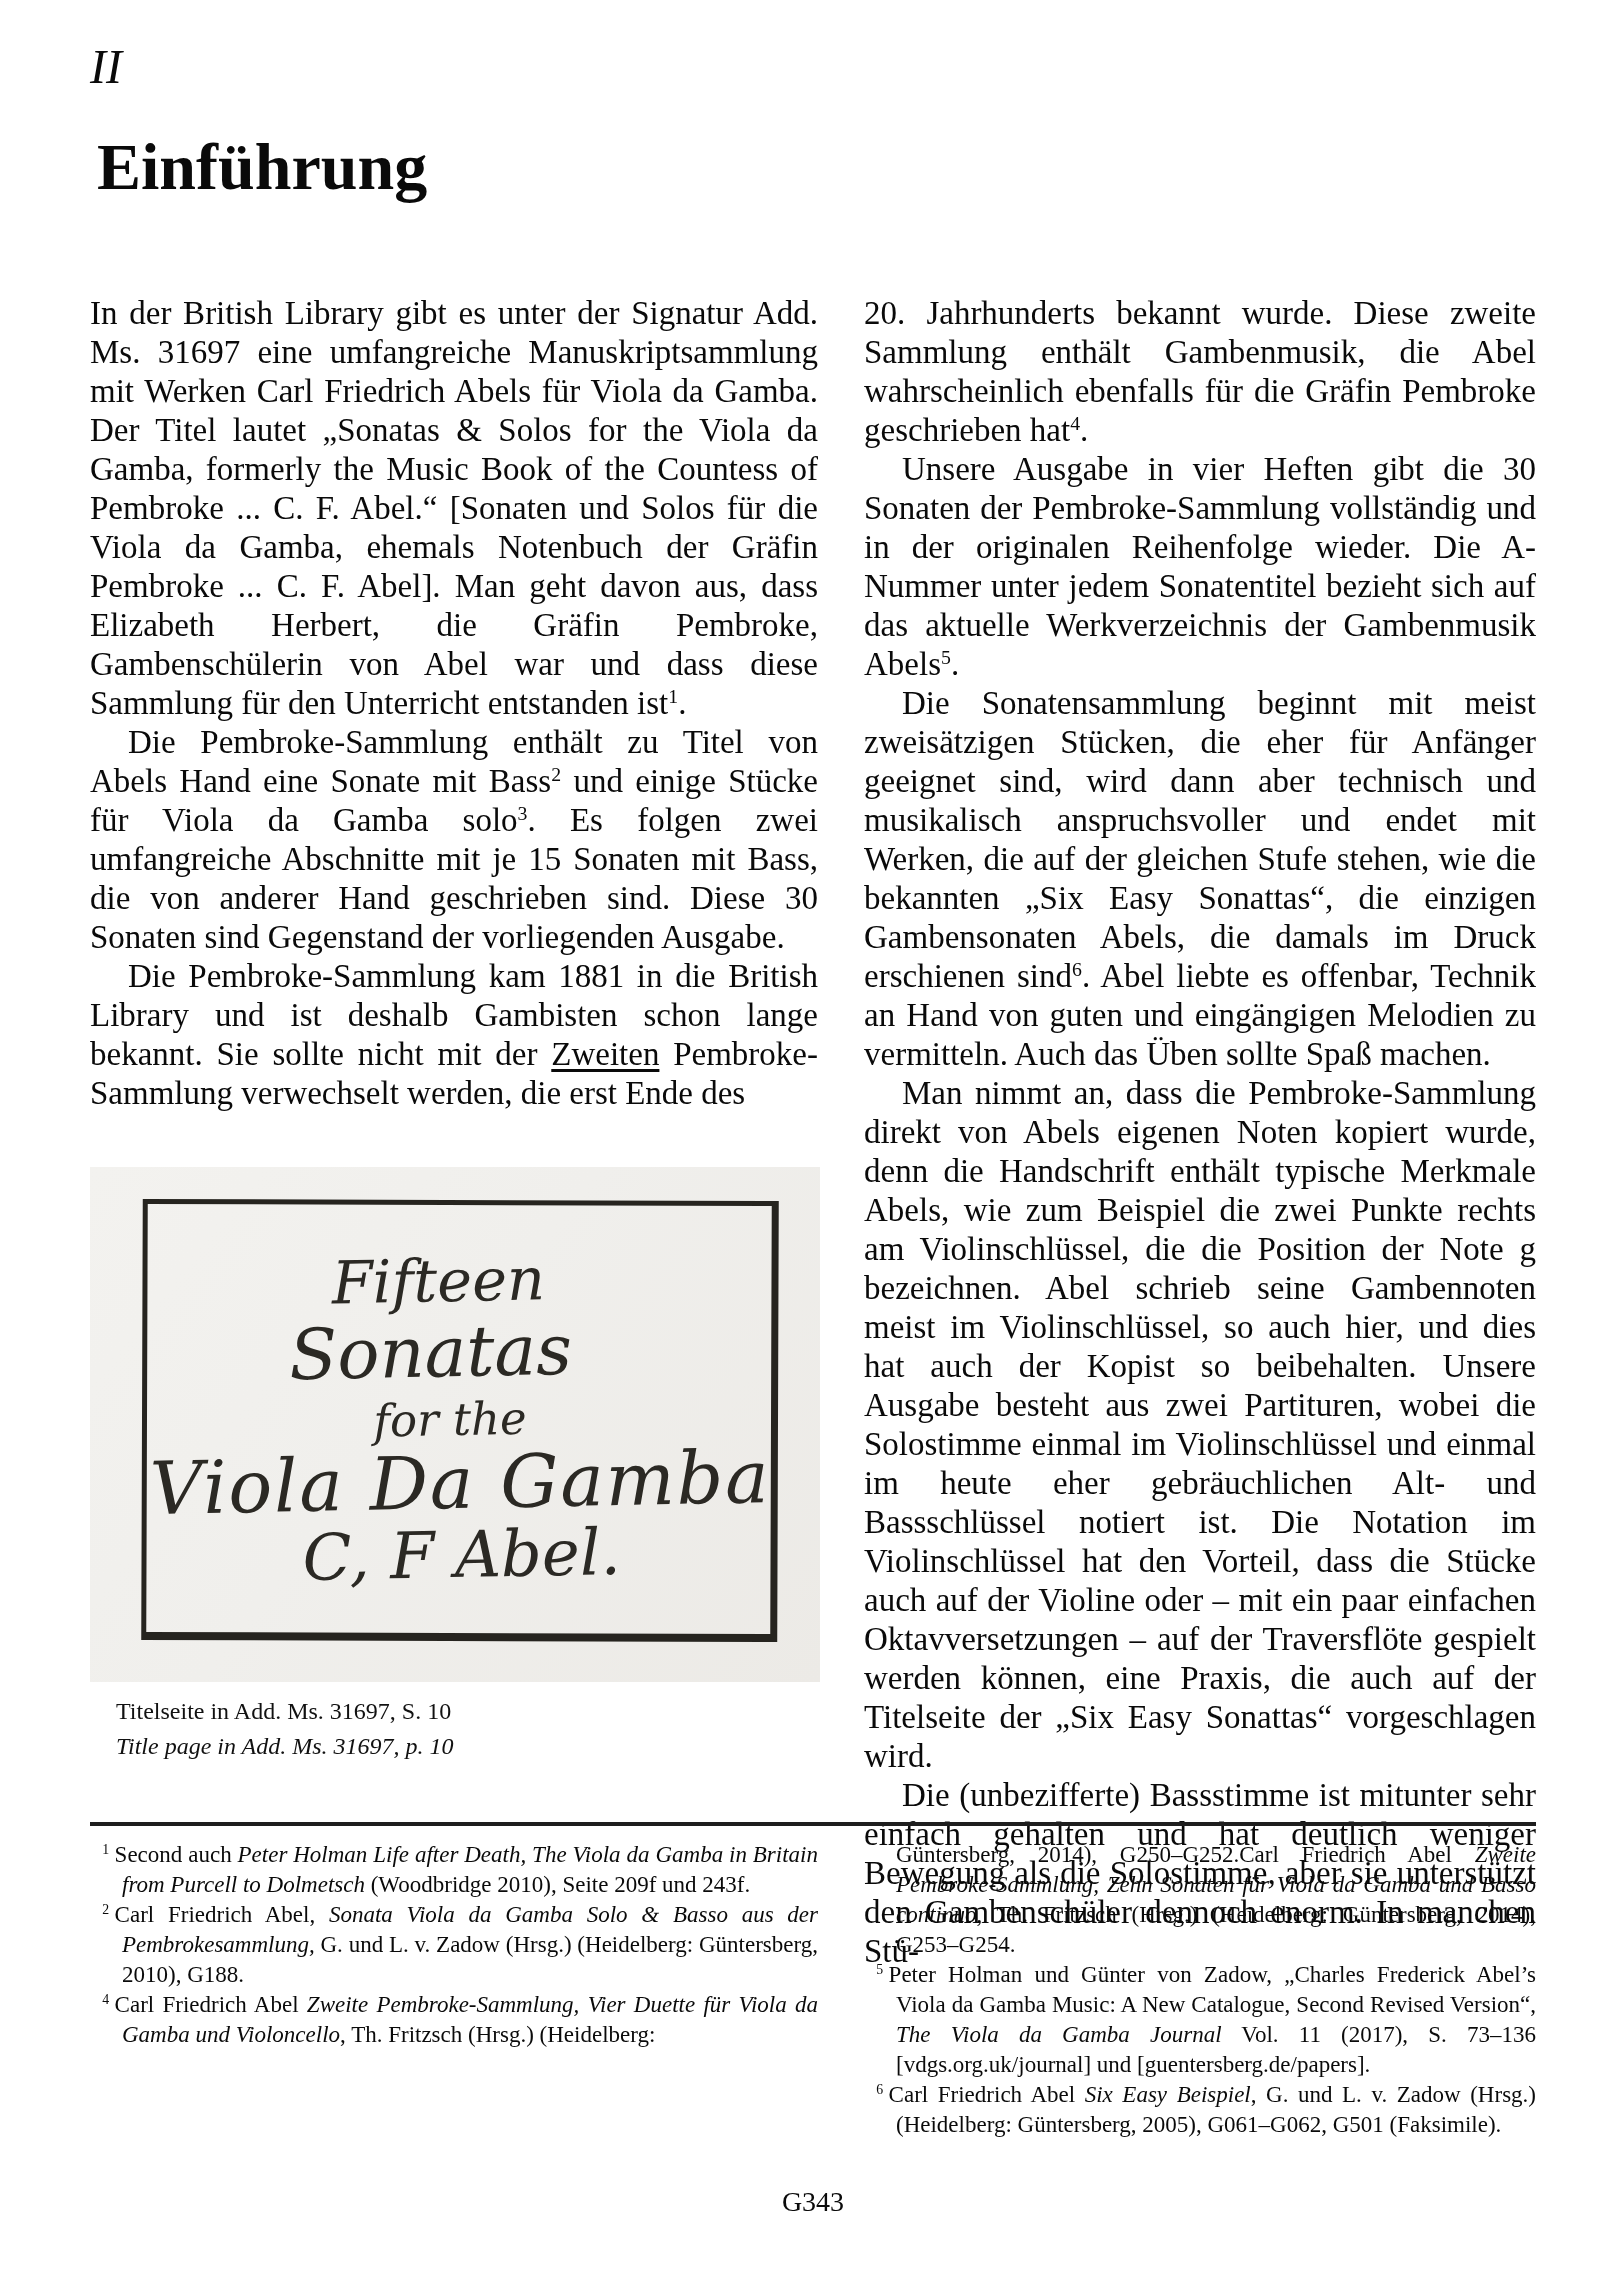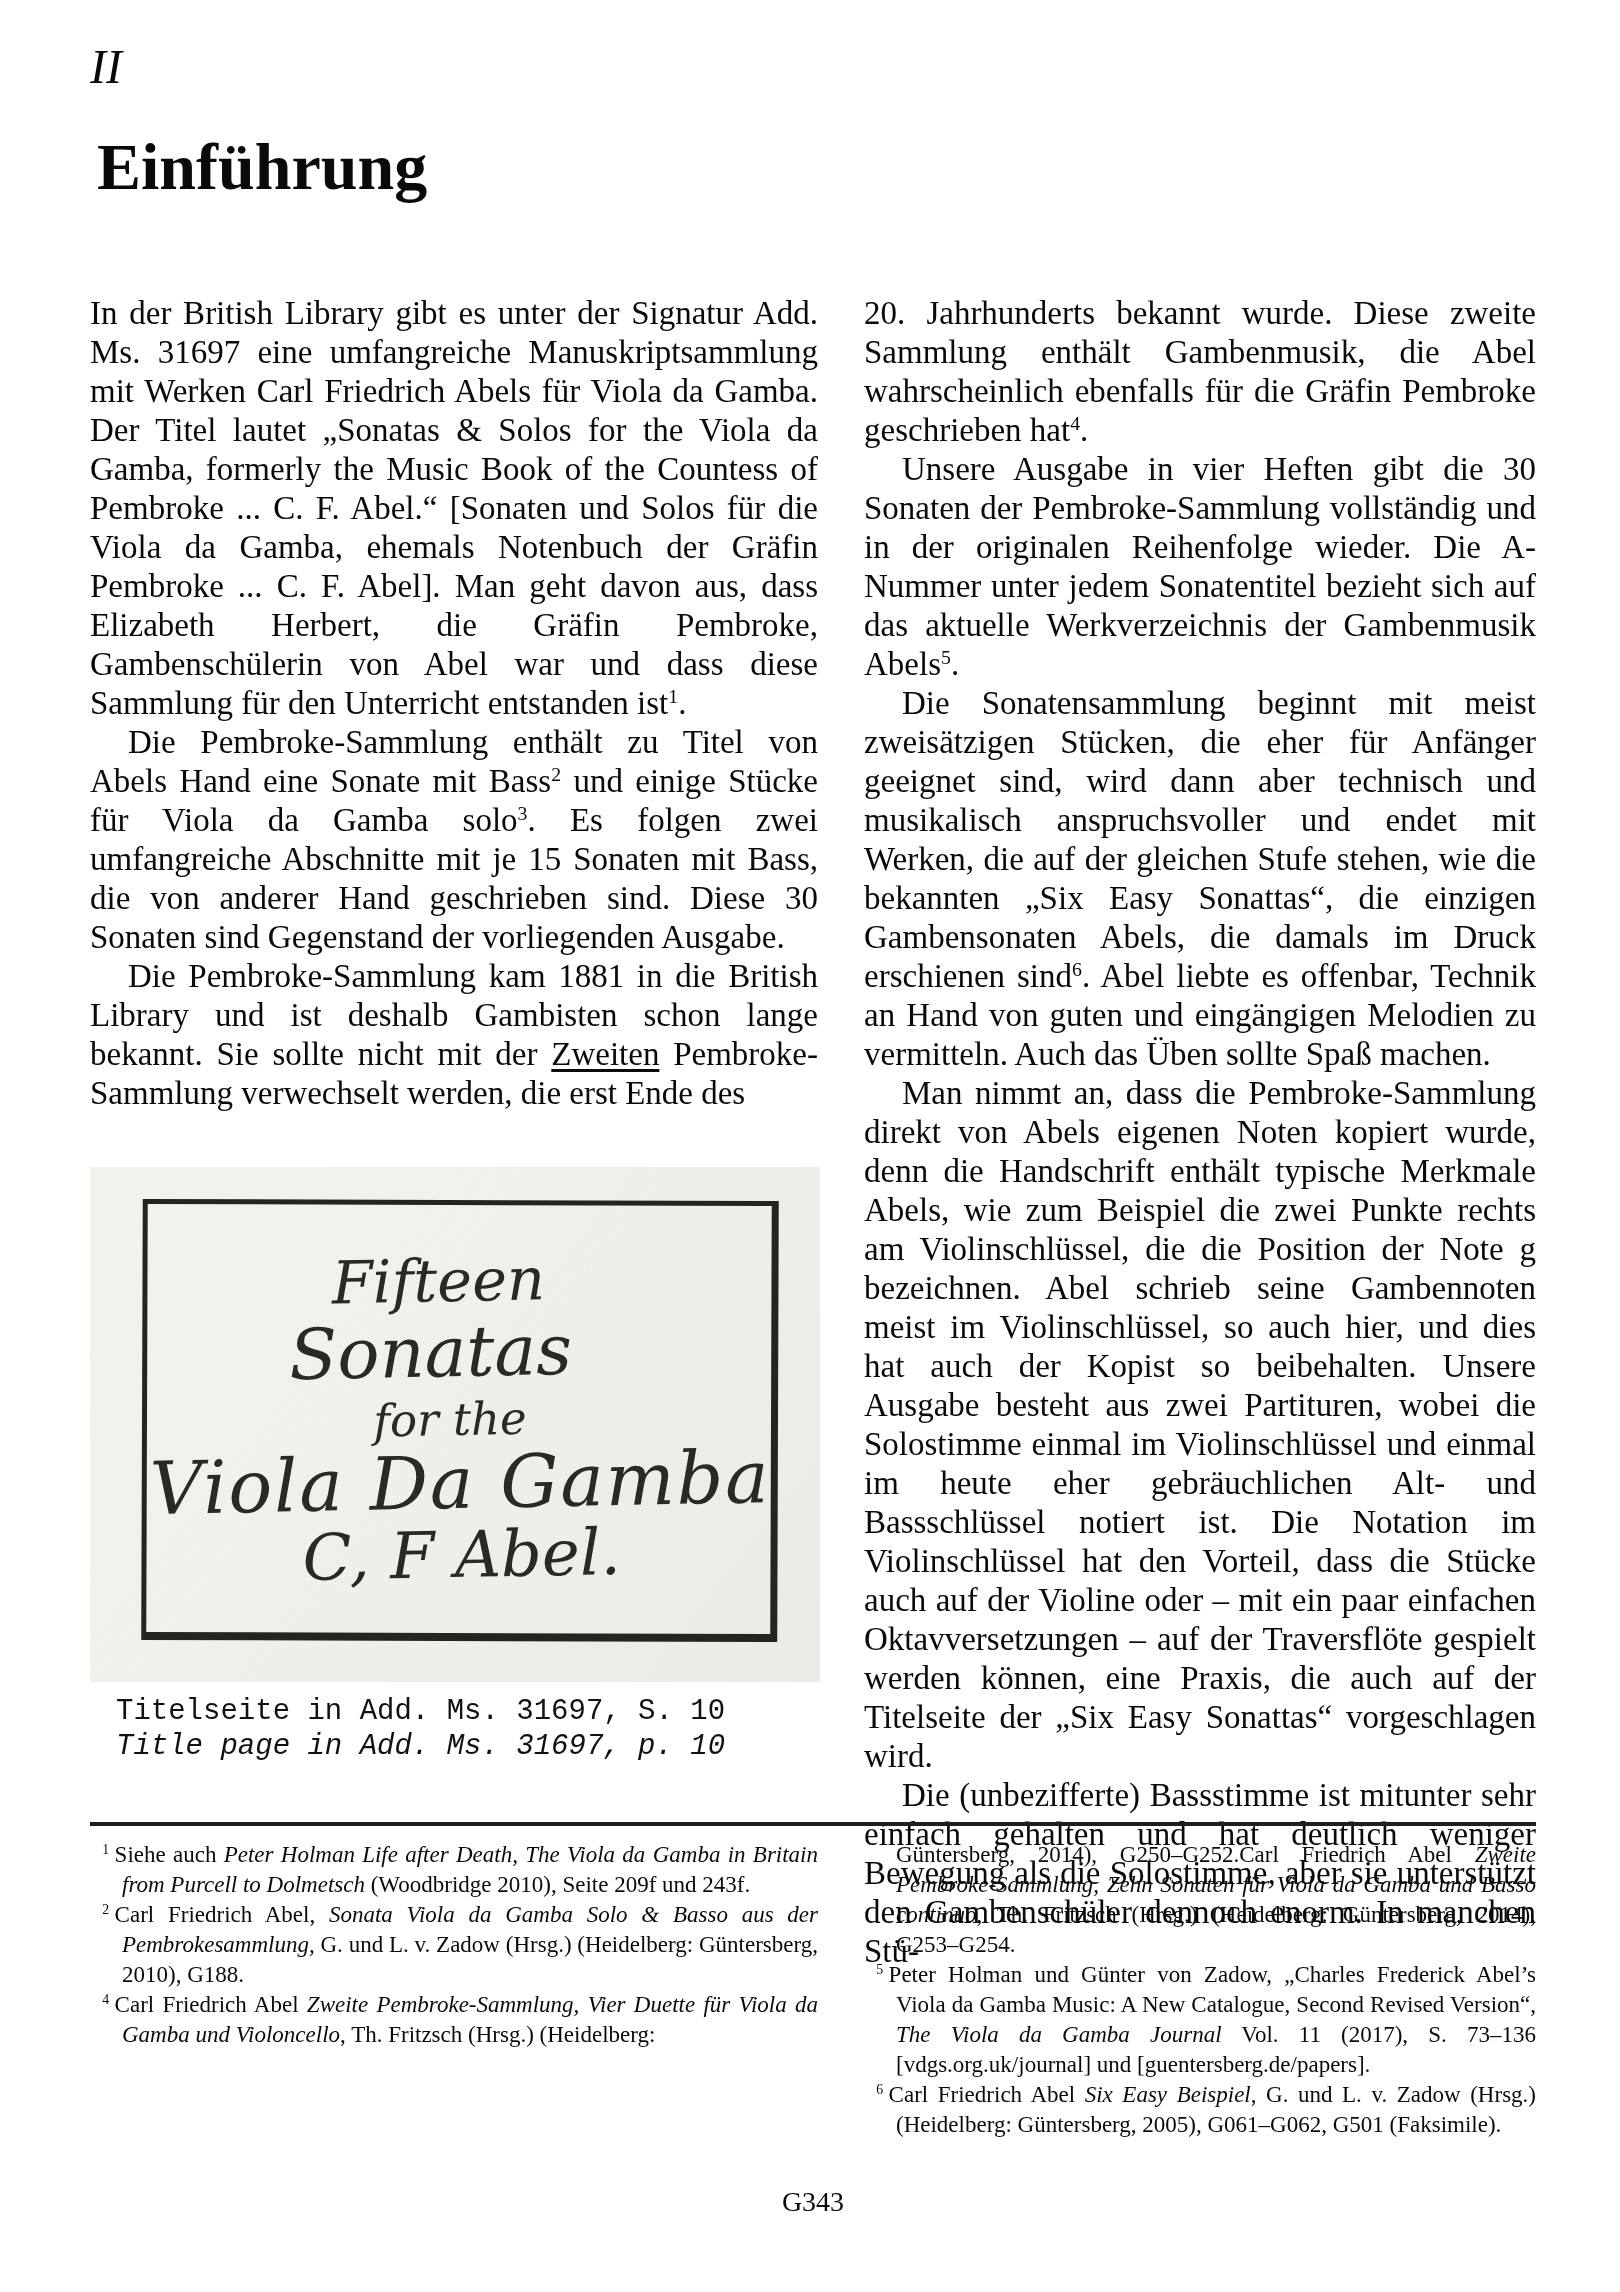--- a/index.html
+++ b/index.html
@@ -59,22 +59,22 @@
   }
   .script-lines div { line-height:1.02; }
   .script-lines div:nth-child(1) { font-size:59px; margin-right:36px; }
   .script-lines div:nth-child(2) { font-size:70px; margin-right:54px; margin-top:5.4px; }
   .script-lines div:nth-child(3) { font-size:45px; margin-top:9px; margin-right:18px; }
   .script-lines div:nth-child(4) { font-size:73px; margin-top:3.6px; letter-spacing:1.8px; }
   .script-lines div:nth-child(5) { font-size:64px; margin-top:1.8px; }
 
   .caption {
     left:116px; top:1694px; width:699px;
-    font-family:Liberation Mono, monospace;
-    font-size:29px; line-height:35px; color:#111;
+    font-family:Liberation Serif, serif;
+    font-size:24px; line-height:35px; color:#111;
   }
   .caption .cap-it { font-style:italic; }
 
   .fn-rule {
     left:90px; top:1822px; width:1446px; height:3.6px;
     background:#1e1e1e;
   }
   .fn-col {
     top:1840px;
     font-size:23px; line-height:30px;
@@ -123,21 +123,21 @@
   </div>
 </div>
 
 <div class="abs caption">
   <div>Titelseite in Add. Ms. 31697, S. 10</div>
   <div class="cap-it">Title page in Add. Ms. 31697, p. 10</div>
 </div>
 
 <div class="abs fn-rule"></div>
 <div id="fn-left" class="abs fn-col">
-    <div class="footnote"><sup>1</sup><span>Siehe auch </span><i>Peter Holman Life after Death, The Viola da Gamba in Britain from Purcell to Dolmetsch</i><span> (Woodbridge 2010), Seite 209f und 243f.</span></div>
+    <div class="footnote"><sup>1</sup><span>Second auch </span><i>Peter Holman Life after Death, The Viola da Gamba in Britain from Purcell to Dolmetsch</i><span> (Woodbridge 2010), Seite 209f und 243f.</span></div>
     <div class="footnote"><sup>2</sup><span>Carl Friedrich Abel, </span><i>Sonata Viola da Gamba Solo &amp; Basso aus der Pembrokesammlung,</i><span> G. und L. v. Zadow (Hrsg.) (Heidelberg: Güntersberg, 2010), G188.</span></div>
     <div class="footnote"><sup>4</sup><span>Carl Friedrich Abel </span><i>Zweite Pembroke-Sammlung, Vier Duette für Viola da Gamba und Violoncello</i><span>, Th. Fritzsch (Hrsg.) (Heidelberg:</span></div>
   </div>
 <div id="fn-right" class="abs fn-col">
     <div class="footnote cont"><span>Güntersberg, 2014), G250–G252.Carl Friedrich Abel </span><i>Zweite Pembroke-Sammlung, Zehn Sonaten für Viola da Gamba und Basso continuo</i><span>, Th. Fritzsch (Hrsg.) (Heidelberg: Güntersberg, 2014), G253–G254.</span></div>
     <div class="footnote"><sup>5</sup><span>Peter Holman und Günter von Zadow, „Charles Frederick Abel’s Viola da Gamba Music: A New Catalogue, Second Revised Version“, </span><i>The Viola da Gamba Journal</i><span> Vol. 11 (2017), S. 73–136 [vdgs.org.uk/journal] und [guentersberg.de/papers].</span></div>
     <div class="footnote"><sup>6</sup><span>Carl Friedrich Abel </span><i>Six Easy Beispiel</i><span>, G. und L. v. Zadow (Hrsg.) (Heidelberg: Güntersberg, 2005), G061–G062, G501 (Faksimile).</span></div>
   </div>
 
 <div class="abs page-number">G343</div>

